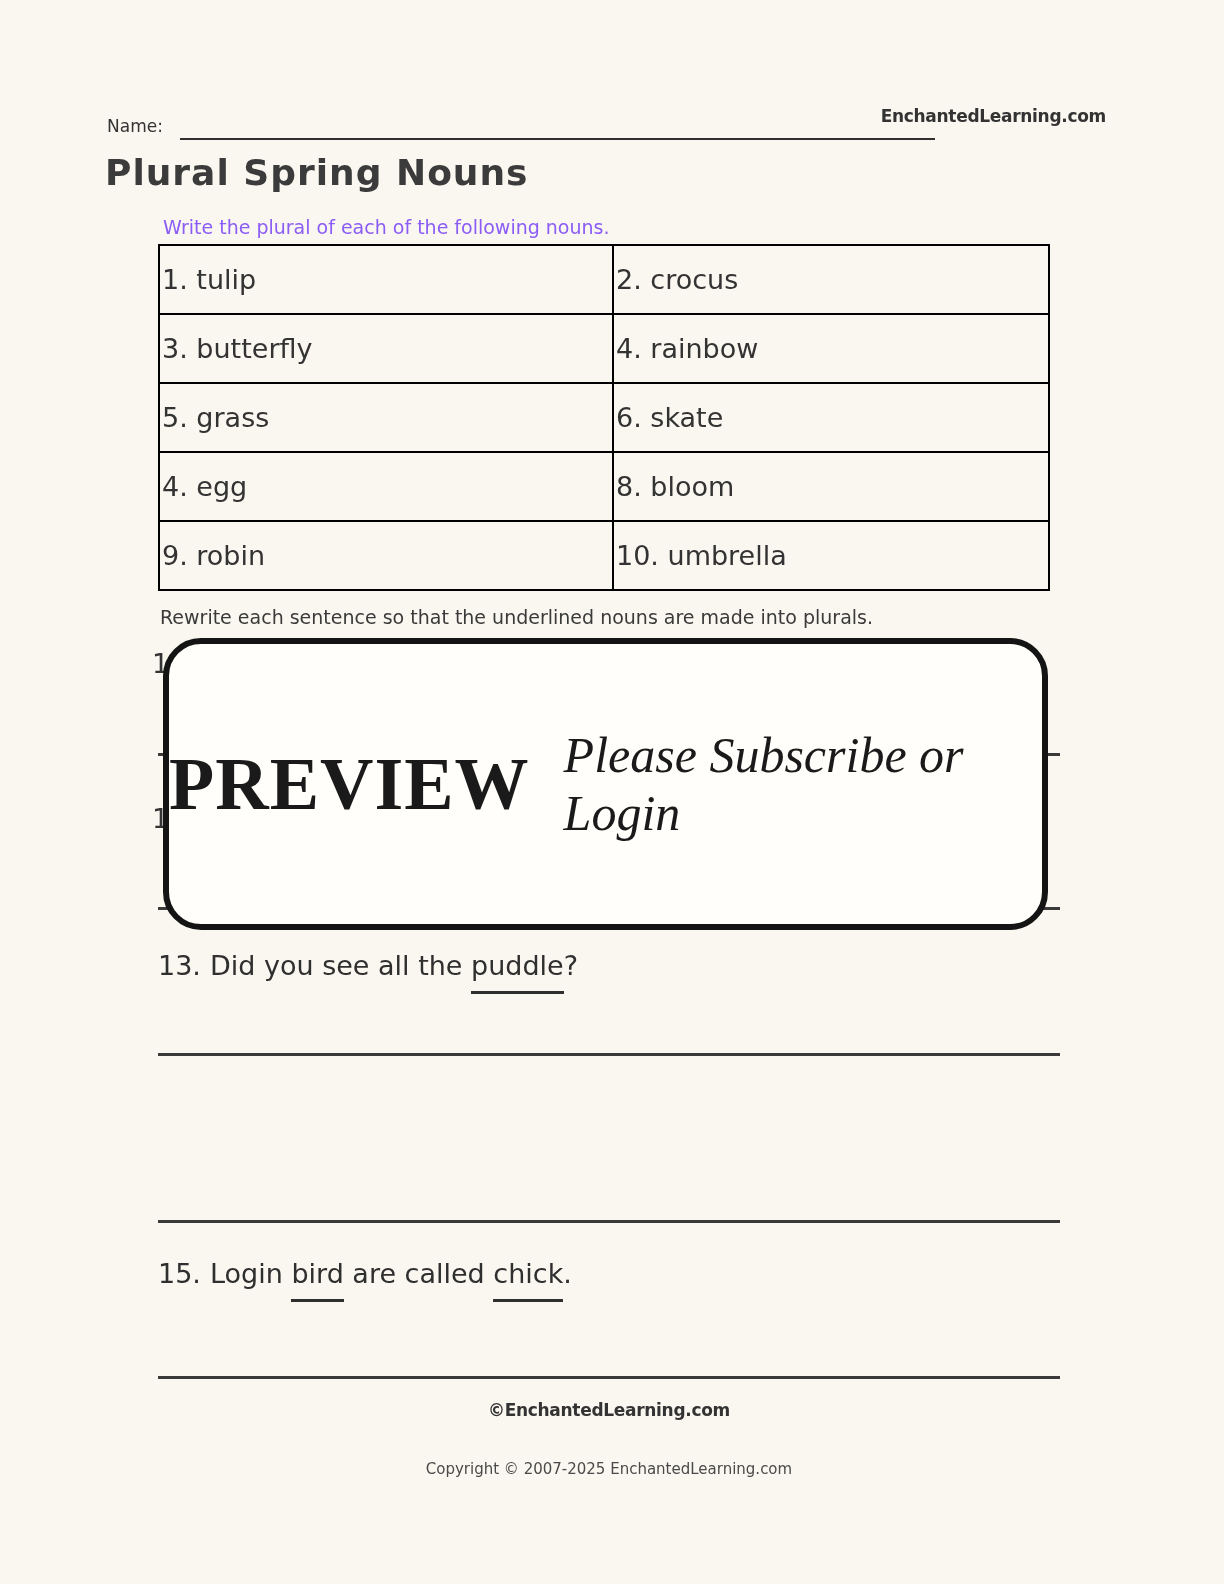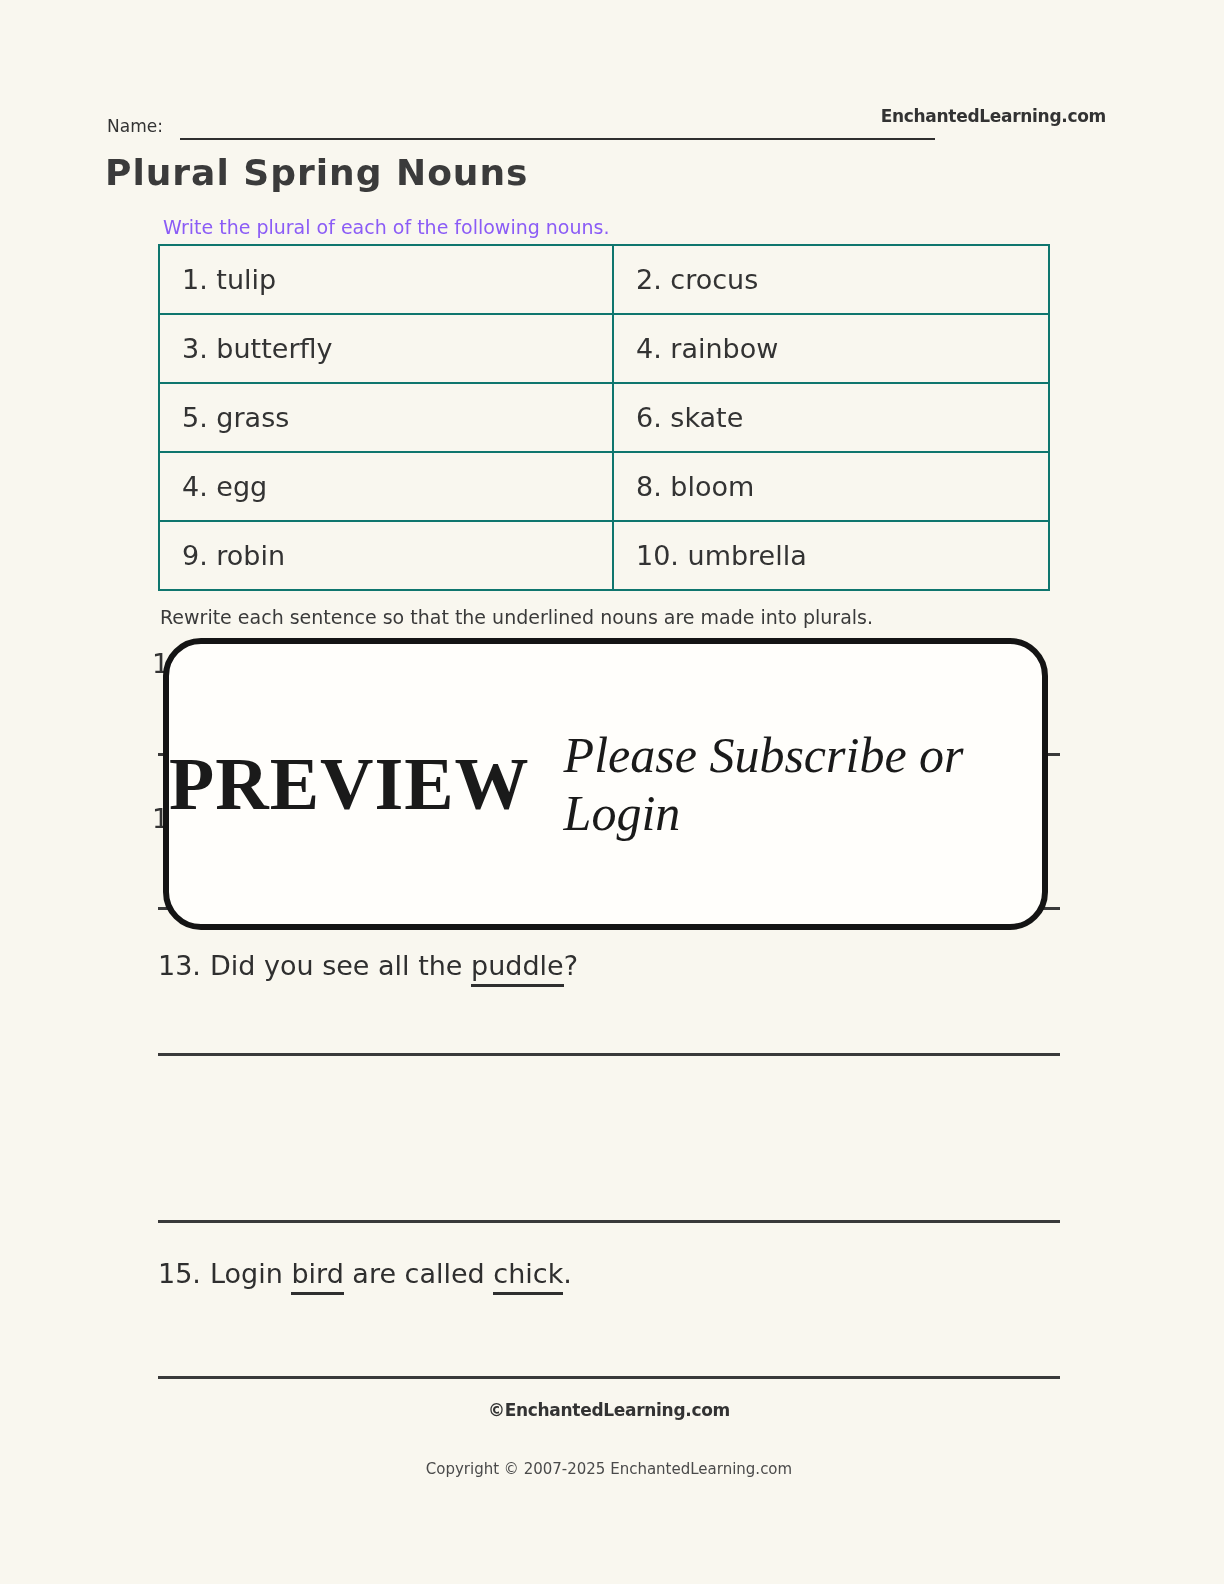--- a/index.html
+++ b/index.html
@@ -24,24 +24,24 @@
 
   .page-title{position:absolute;left:105px;top:152px;font-size:36px;font-weight:bold;color:#3b3b3b;letter-spacing:1px;}
 
   
   .instruction-1{position:absolute;left:163px;top:216px;font-size:19px;color:#8b5cf6;}
   .noun-table{
     position:absolute;left:158px;top:244px;width:890px;
     border-collapse:collapse;table-layout:fixed;
   }
   .noun-table td{
-    border:2px solid #0f766e;
+    border:2px solid #000000;
     height:69px;
     font-size:27px;
-    padding-left:22px;
+    padding-left:2px;
     vertical-align:middle;
     background:transparent;
   }
   .noun-table col.c1{width:454px;}
   .noun-table col.c2{width:436px;}
 
   
   .instruction-2{position:absolute;left:160px;top:606px;font-size:19px;color:#3a3a3a;}
 
   .hidden-q{position:absolute;left:152px;font-size:27px;z-index:1;}
@@ -63,21 +63,21 @@
     font-family:"Liberation Serif", serif;
     font-size:74px;font-weight:600;color:#1a1a1a;letter-spacing:1px;
   }
   .preview-subtitle{
     font-family:"Liberation Serif", serif;
     font-style:italic;font-size:50px;color:#1a1a1a;
   }
 
   .question{position:absolute;left:158px;font-size:27px;color:#2f2f2f;}
   .question .num{margin-right:9px;}
-  .question .u{border-bottom:3px solid #2f2f2f;padding-bottom:3px;}
+  .question .u{border-bottom:3px solid #2f2f2f;padding-bottom:10px;}
   .q13{top:950px;}
   .q14{top:1104px;}
   .q15{top:1258px;}
   .answer-line.l13{top:1053px;}
   .answer-line.l14{top:1220px;}
   .answer-line.l15{top:1376px;}
 
   
   .footer{position:absolute;left:158px;width:902px;text-align:center;}
   .footer-site{top:1400px;font-size:17px;font-weight:bold;letter-spacing:-0.3px;}

